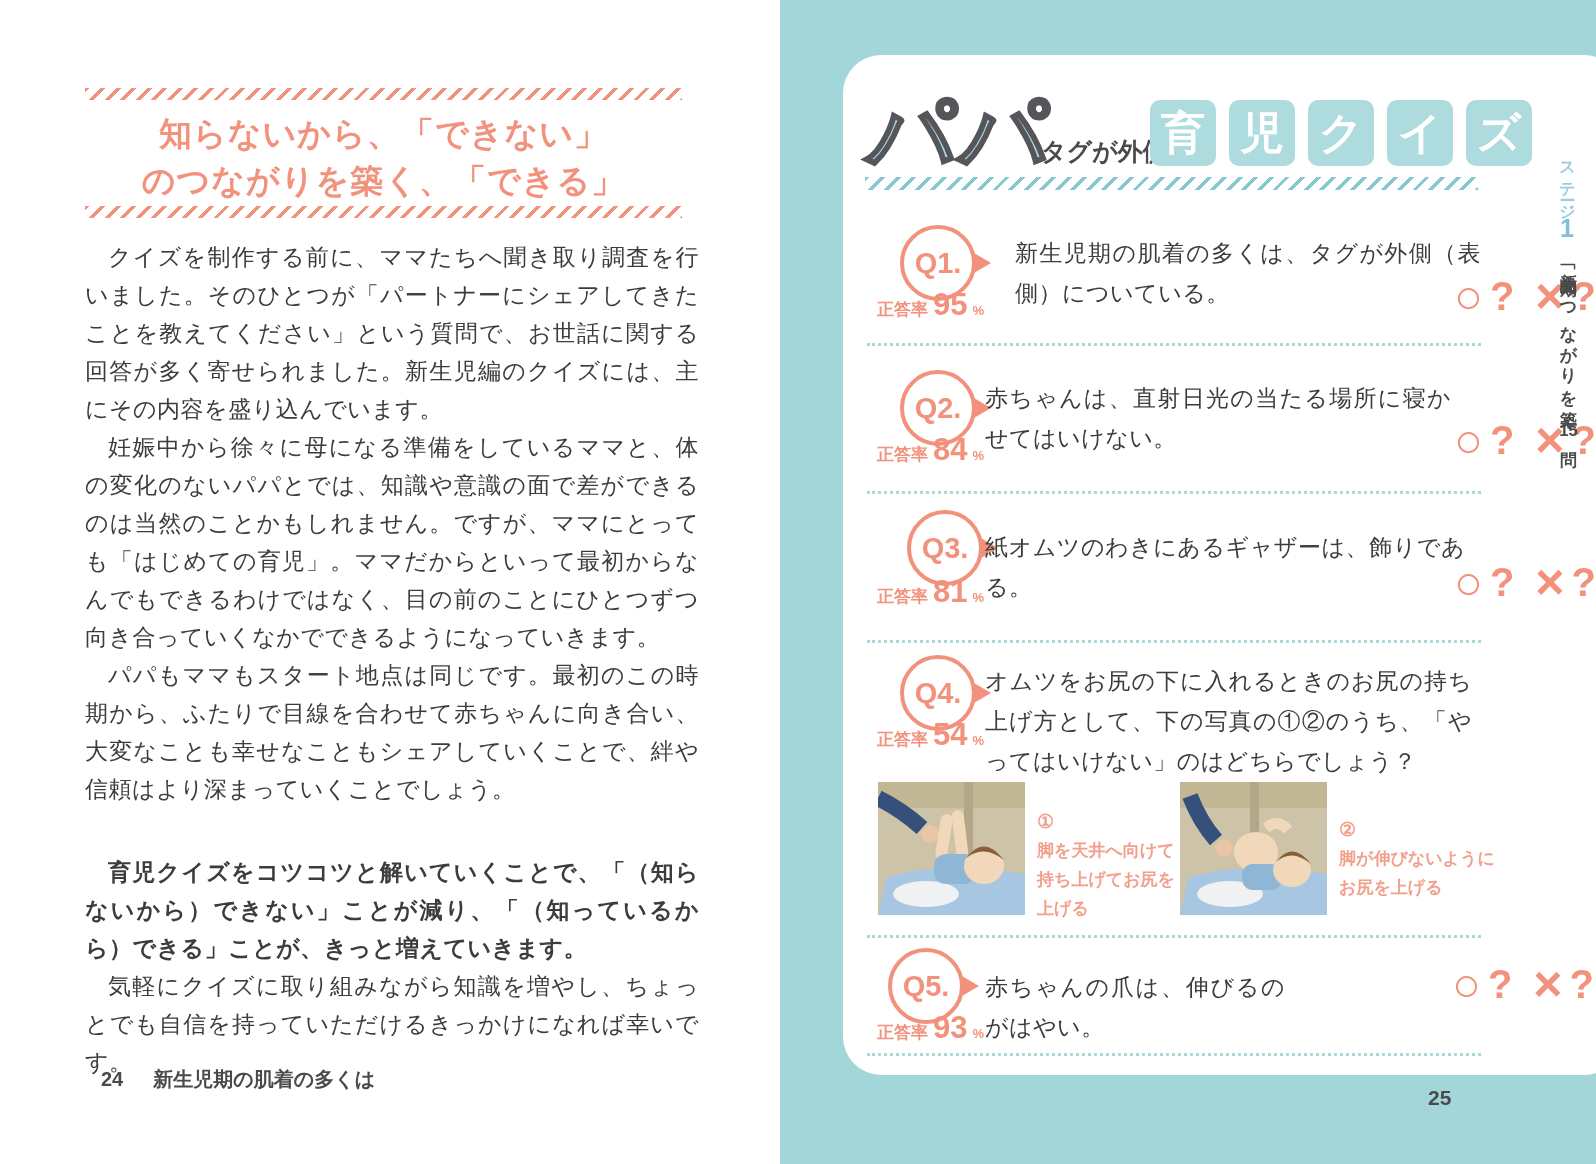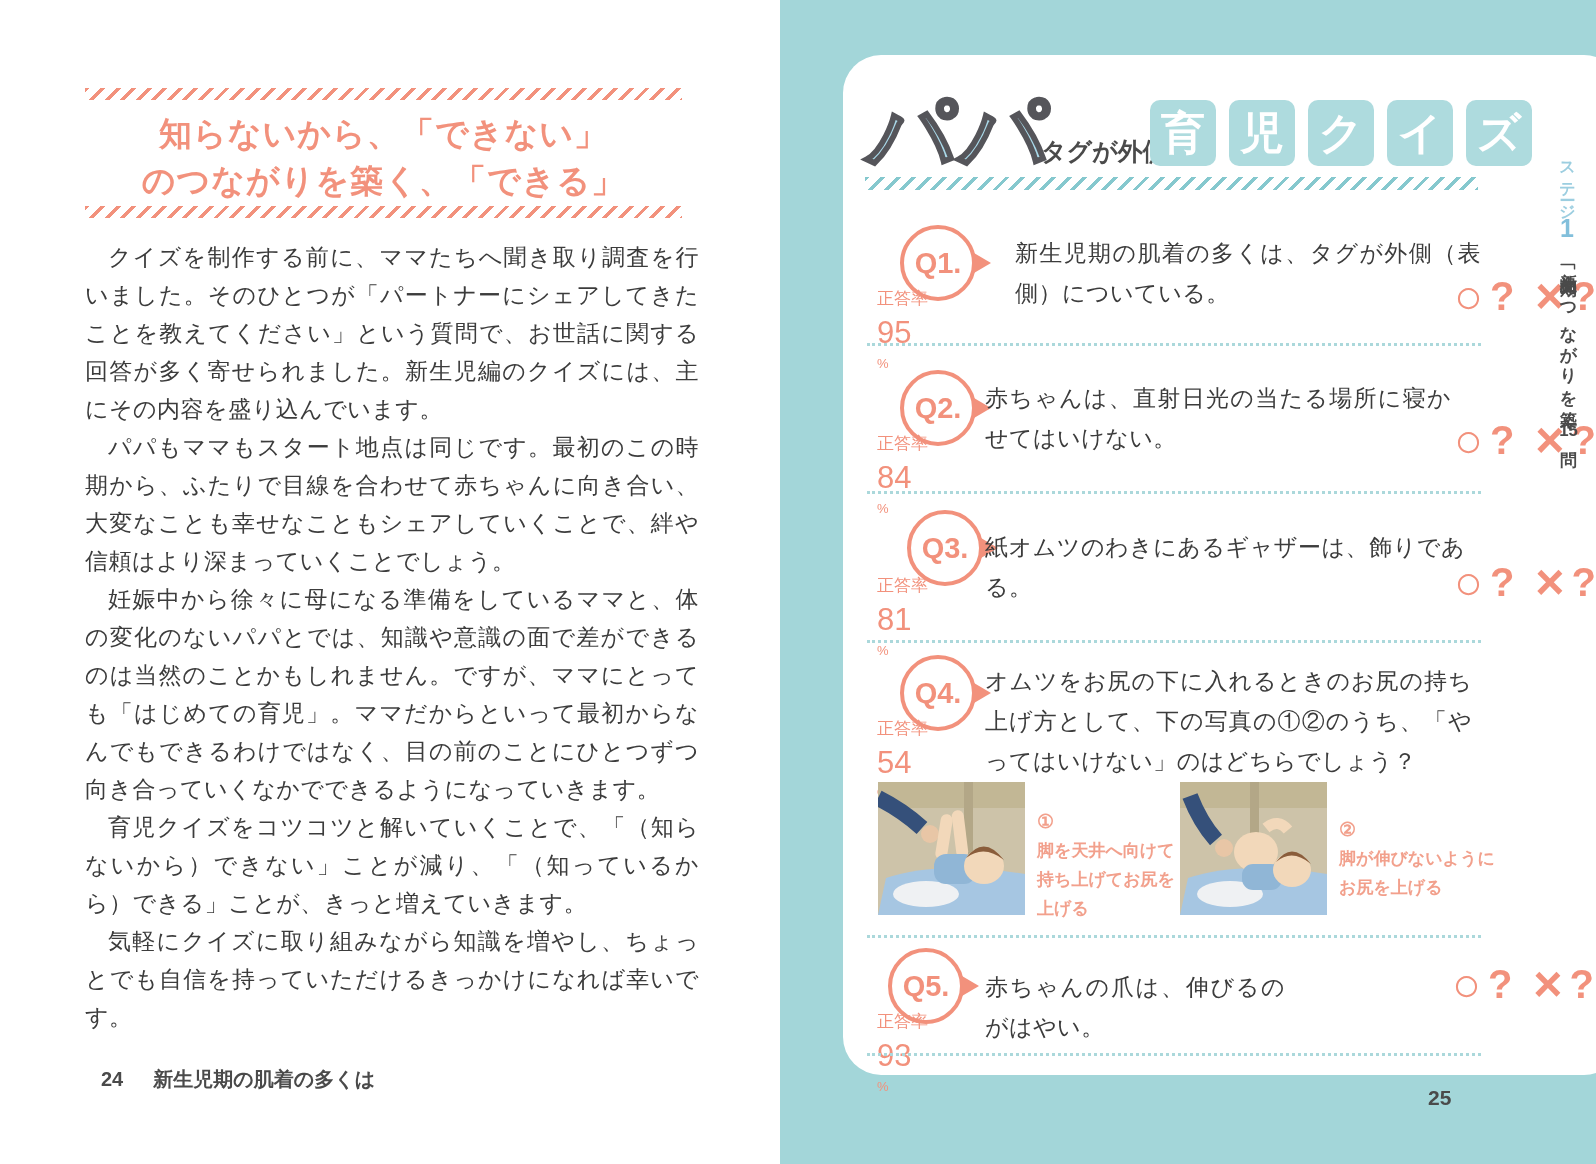--- a/index.html
+++ b/index.html
@@ -10,21 +10,21 @@
   .left-page { position:absolute; left:0; top:0; width:780px; height:984px; background:#ffffff; }
   .hatch-coral { position:absolute; left:85px; width:597px; height:12px;
     background:repeating-linear-gradient(135deg,#F2917C 0 3.5px, transparent 3.5px 11px); }
   .hatch-top { top:88px; }
   .hatch-bottom { top:206px; }
   .main-title { position:absolute; left:85px; top:110px; width:597px; text-align:center;
     color:#F2917C; font-weight:bold; font-size:33px; line-height:47px; letter-spacing:1px; }
   .body-text { position:absolute; left:85px; top:238px; width:614px; color:#3C3C3C;
     font-size:23px; line-height:38px; text-align:justify; letter-spacing:0.5px; }
   .body-text p { text-indent:1em; }
-  .body-text p.em { font-weight:normal; }
+  .body-text p.em { font-weight:bold;margin-top:45px; }
   .left-footer { position:absolute; left:85px; top:1066px; display:flex; gap:30px;
     color:#4A4A4A; font-size:20px; font-weight:bold; align-items:baseline;margin-left:16px; }
 
   
   .right-page { position:absolute; left:780px; top:0; width:816px; height:1164px; background:#A3D6D9; }
   .quiz-card { position:absolute; left:63px; top:55px; width:779px; height:1020px;
     background:#ffffff; border-radius:38px; }
 
   
   .logo-papa { position:absolute; left:24px; top:20px; font-size:88px; font-weight:bold;
@@ -38,21 +38,21 @@
 
   
   .qbubble { position:absolute; width:76px; height:76px; }
   .qbubble .circ { width:76px; height:76px; border:4px solid #F2917C; border-radius:50%;
     background:#fff; display:flex; align-items:center; justify-content:center;
     color:#F2917C; font-weight:bold; font-size:29px; }
   .qbubble .tri { position:absolute; right:-15px; top:28px; width:0; height:0;
     border-top:10px solid transparent; border-bottom:10px solid transparent;
     border-left:17px solid #F2917C; }
   .rate { position:absolute; display:flex; align-items:baseline; gap:5px;
-    color:#F2917C; font-weight:normal; white-space:nowrap;flex-direction:column; }
+    color:#F2917C; font-weight:bold; white-space:nowrap; }
   .rate .lbl { font-size:17px; } .rate .num { font-size:31px; } .rate .pct { font-size:13px; }
   .qtext { position:absolute; left:142px; color:#3C3C3C; font-size:23px; line-height:40px;
     letter-spacing:0.5px; text-align:justify; }
   .ox { position:absolute; display:flex; align-items:center; gap:7px; color:#F2917C; font-weight:bold; }
   .ox .maru { font-size:48px; } .ox .q { font-size:40px; } .ox .batsu { font-size:50px; margin-left:14px; }
   .sep { position:absolute; left:24px; width:614px; border-top:3px dotted #ABD8DB; }
 
   
   .qb1 { left:57px; top:170px; } .rate1 { left:34px; top:232px; } .t1 { top:178px; width:466px;margin-left:30px; } .ox1 { right:26px; top:212px; }
   .sep1 { top:288px; }
@@ -89,22 +89,22 @@
 <div class="left-page">
   <div class="hatch-coral hatch-top"></div>
   <div class="main-title">
     <div>知らないから、「できない」</div>
     <div>のつながりを築く、「できる」</div>
   </div>
   <div class="hatch-coral hatch-bottom"></div>
 
   <div class="body-text">
     <p>クイズを制作する前に、ママたちへ聞き取り調査を行いました。そのひとつが「パートナーにシェアしてきたことを教えてください」という質問で、お世話に関する回答が多く寄せられました。新生児編のクイズには、主にその内容を盛り込んでいます。</p>
+    <p>妊娠中から徐々に母になる準備をしているママと、体の変化のないパパとでは、知識や意識の面で差ができるのは当然のことかもしれません。ですが、ママにとっても「はじめての育児」。ママだからといって最初からなんでもできるわけではなく、目の前のことにひとつずつ向き合っていくなかでできるようになっていきます。</p>
     <p>パパもママもスタート地点は同じです。最初のこの時期から、ふたりで目線を合わせて赤ちゃんに向き合い、大変なことも幸せなこともシェアしていくことで、絆や信頼はより深まっていくことでしょう。</p>
-    <p>妊娠中から徐々に母になる準備をしているママと、体の変化のないパパとでは、知識や意識の面で差ができるのは当然のことかもしれません。ですが、ママにとっても「はじめての育児」。ママだからといって最初からなんでもできるわけではなく、目の前のことにひとつずつ向き合っていくなかでできるようになっていきます。</p>
     <p class="em">育児クイズをコツコツと解いていくことで、「（知らないから）できない」ことが減り、「（知っているから）できる」ことが、きっと増えていきます。</p>
     <p>気軽にクイズに取り組みながら知識を増やし、ちょっとでも自信を持っていただけるきっかけになれば幸いです。</p>
   </div>
 
   <div class="left-footer">
     <span>24</span>
     <span>新生児期の肌着の多くは</span>
   </div>
 </div>
 

